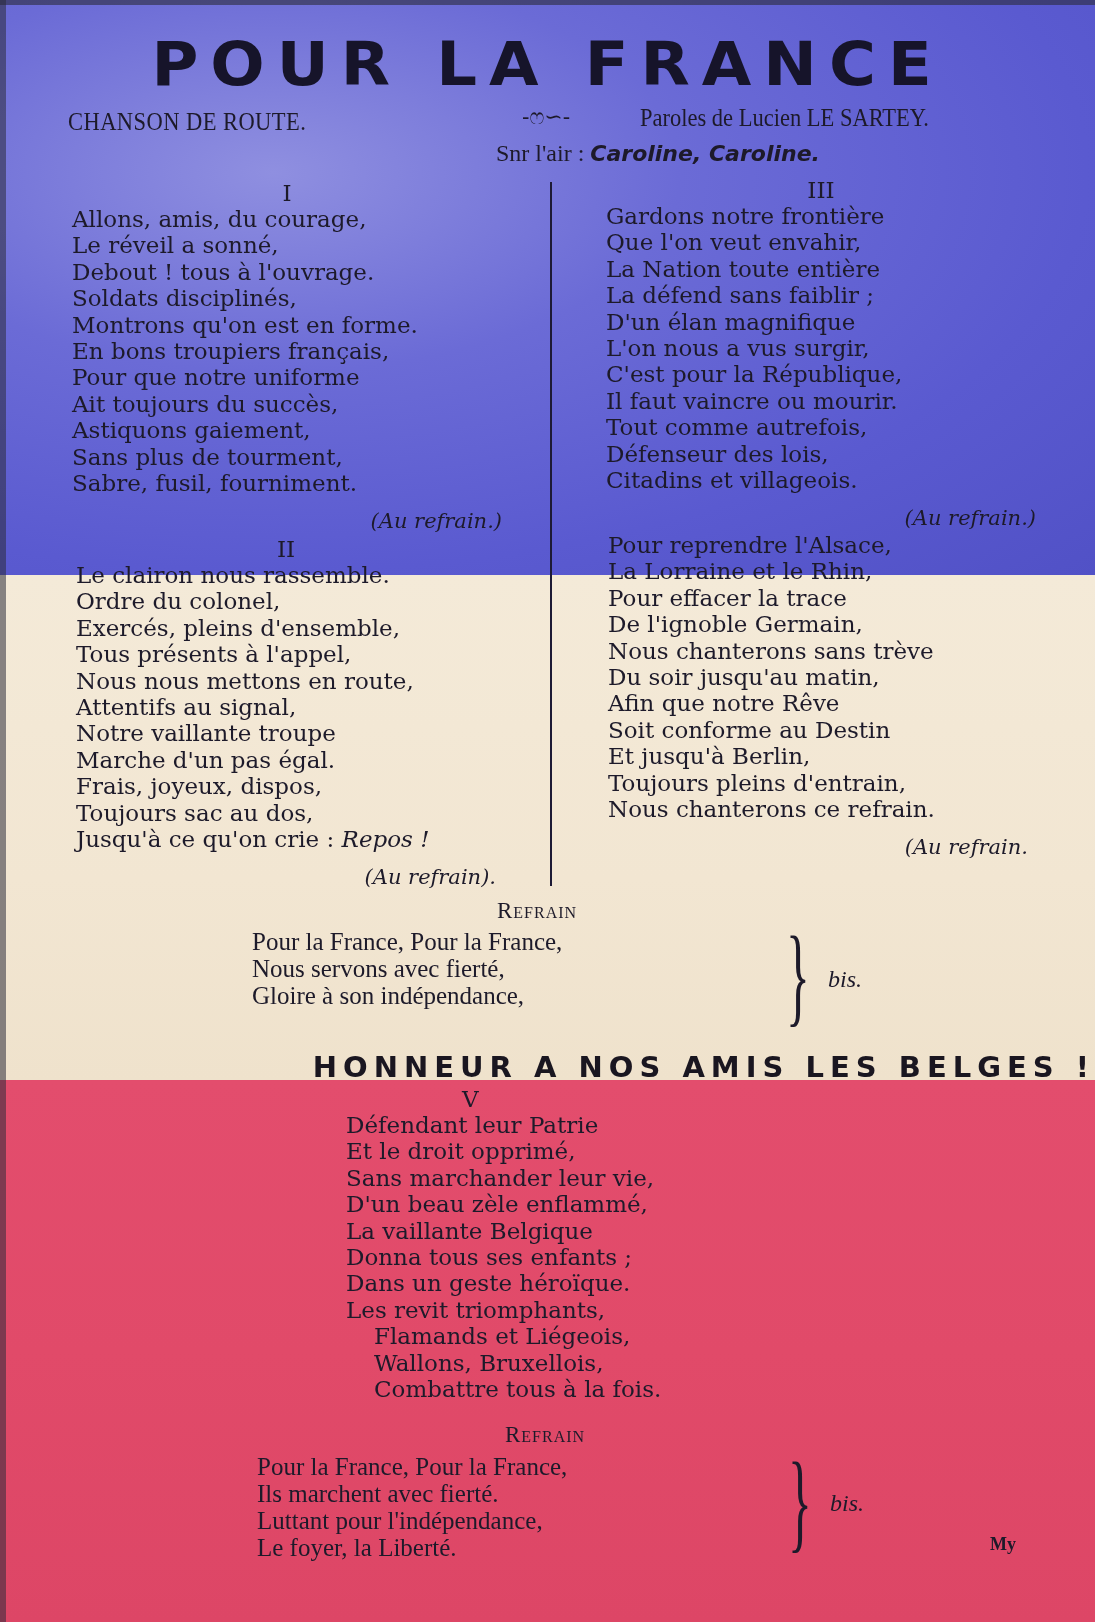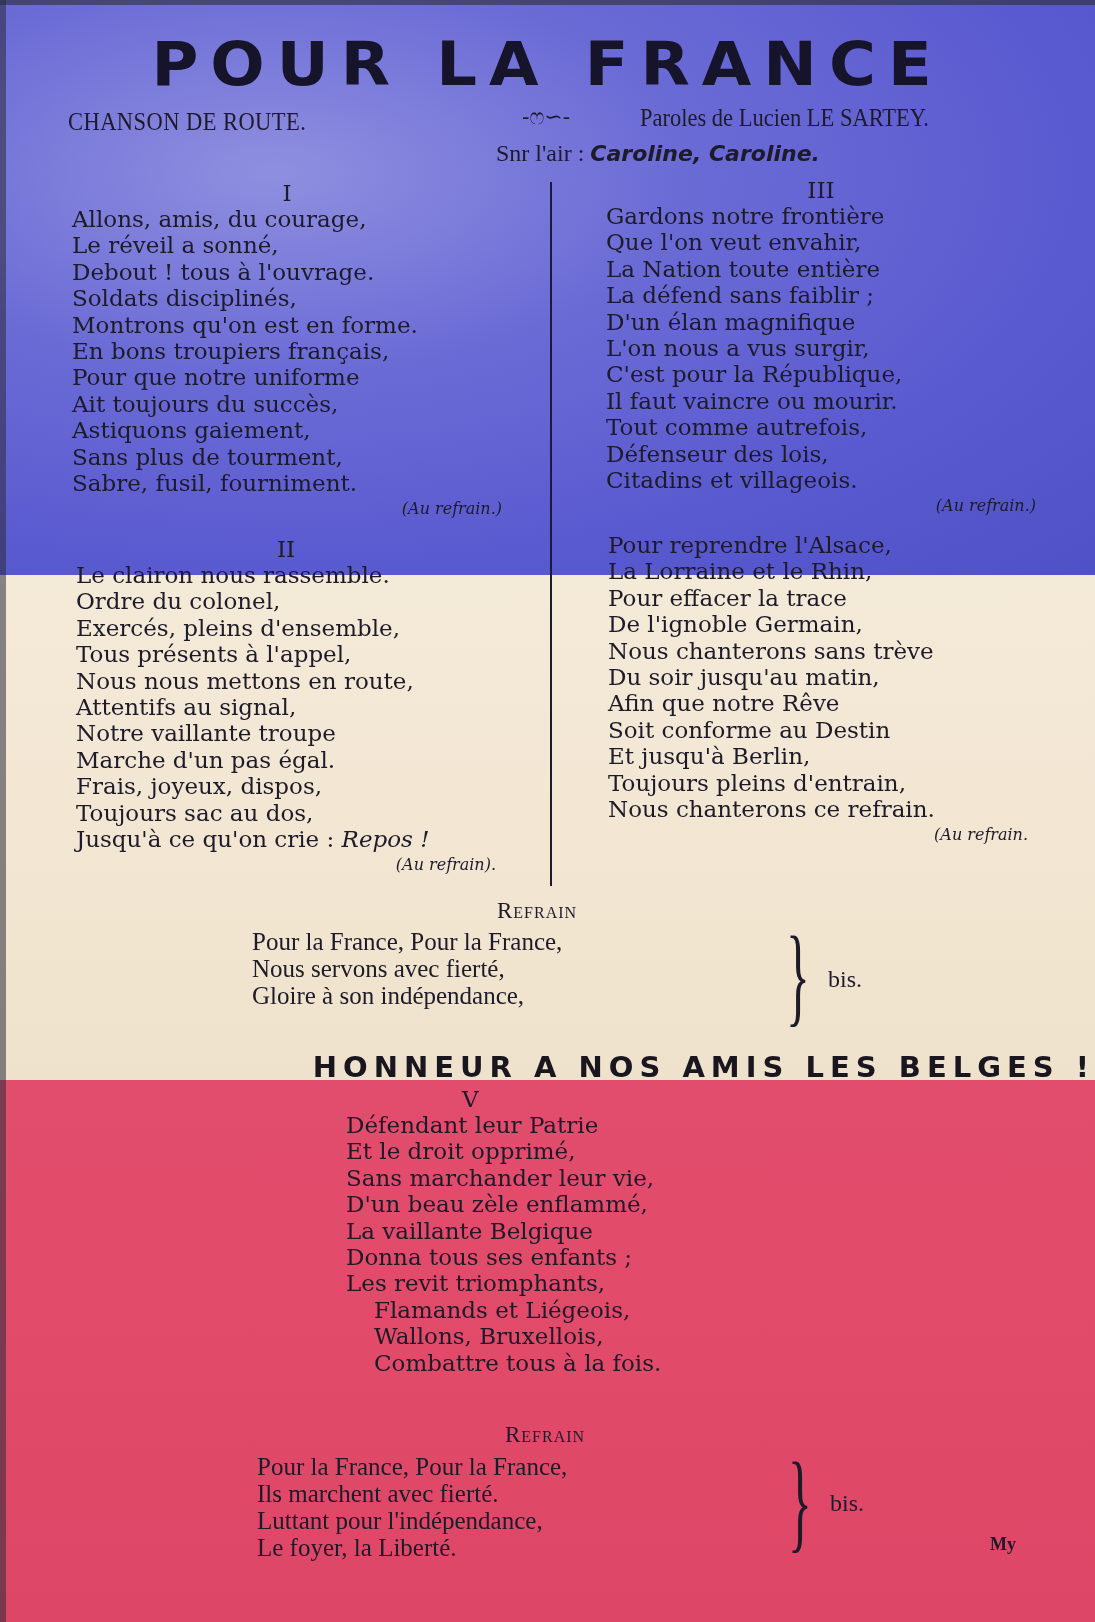--- a/index.html
+++ b/index.html
@@ -44,37 +44,37 @@
   .air {
     position:absolute; top:140px; left:496px; font-family:"Liberation Serif", serif; font-size:24px;
   }
   .air .tune { font-style:italic; font-weight:bold; font-family:"DejaVu Sans", sans-serif; font-size:22px; }
 
   .divider { position:absolute; left:550px; top:182px; width:2px; height:704px; background:#1d1a35; }
 
   .verse { position:absolute; font-size:23px; line-height:26.4px; }
   .verse .num { text-align:center; font-size:23px; line-height:26px; }
   .verse .line { white-space:nowrap; }
-  .verse .refrain-note { font-style:italic; text-align:right; font-family:"DejaVu Serif", serif; font-size:16px; }
+  .verse .refrain-note { font-style:italic; text-align:right; font-family:"DejaVu Serif", serif; font-size:21px;margin-top:12px; }
 
   .v1 { left:72px; top:180px; width:430px; }
   .v2 { left:76px; top:536px; width:420px; }
   .v3 { left:606px; top:177px; width:430px; }
   .v4 { left:608px; top:532px; width:420px; }
   .v5 { left:346px; top:1086px; width:420px; }
   .v5 .num { width:100px; margin-left:0; }
   .v5 .indent { padding-left:28px; }
 
   .refrain-head {
     position:absolute; font-family:"Liberation Serif", serif; font-size:23px; letter-spacing:1px;
     font-variant:small-caps;
   }
   .refrain-lines { position:absolute; font-family:"Liberation Serif", serif; font-size:25px; line-height:27px; }
   .brace { position:absolute; font-family:"Liberation Serif", serif; font-size:110px; line-height:1; transform:scaleX(0.45); transform-origin:left; }
-  .bis { position:absolute; font-family:"Liberation Serif", serif; font-size:24px; }
+  .bis { position:absolute; font-family:"Liberation Serif", serif; font-style:italic; font-size:24px; }
 
   .belges {
     position:absolute; top:1050px; left:0; width:100%; text-align:right;
     font-family:"DejaVu Sans", "Liberation Sans", sans-serif; font-weight:bold;
     font-size:29px; letter-spacing:6px; color:#1a1620;
   }
   .sig { position:absolute; left:990px; top:1534px; font-family:"Liberation Serif", serif; font-size:18px; font-weight:bold; }
 </style>
 </head>
 <body>
@@ -171,20 +171,21 @@
   <div class="belges">HONNEUR A NOS AMIS LES BELGES !</div>
 
   <div class="verse v5">
     <div class="num" style="text-align:left; padding-left:116px;">V</div>
     <div class="line">Défendant leur Patrie</div>
     <div class="line">Et le droit opprimé,</div>
     <div class="line">Sans marchander leur vie,</div>
     <div class="line">D'un beau zèle enflammé,</div>
     <div class="line">La vaillante Belgique</div>
     <div class="line">Donna tous ses enfants ;</div>
+    <div class="line">Dans un geste héroïque.</div>
     <div class="line">Les revit triomphants,</div>
     <div class="line indent">Flamands et Liégeois,</div>
     <div class="line indent">Wallons, Bruxellois,</div>
     <div class="line indent">Combattre tous à la fois.</div>
   </div>
 
   <div class="refrain-head" style="left:505px; top:1422px;">Refrain</div>
   <div class="refrain-lines" style="left:257px; top:1453px;">
     <div>Pour la France, Pour la France,</div>
     <div>Ils marchent avec fierté.</div>

